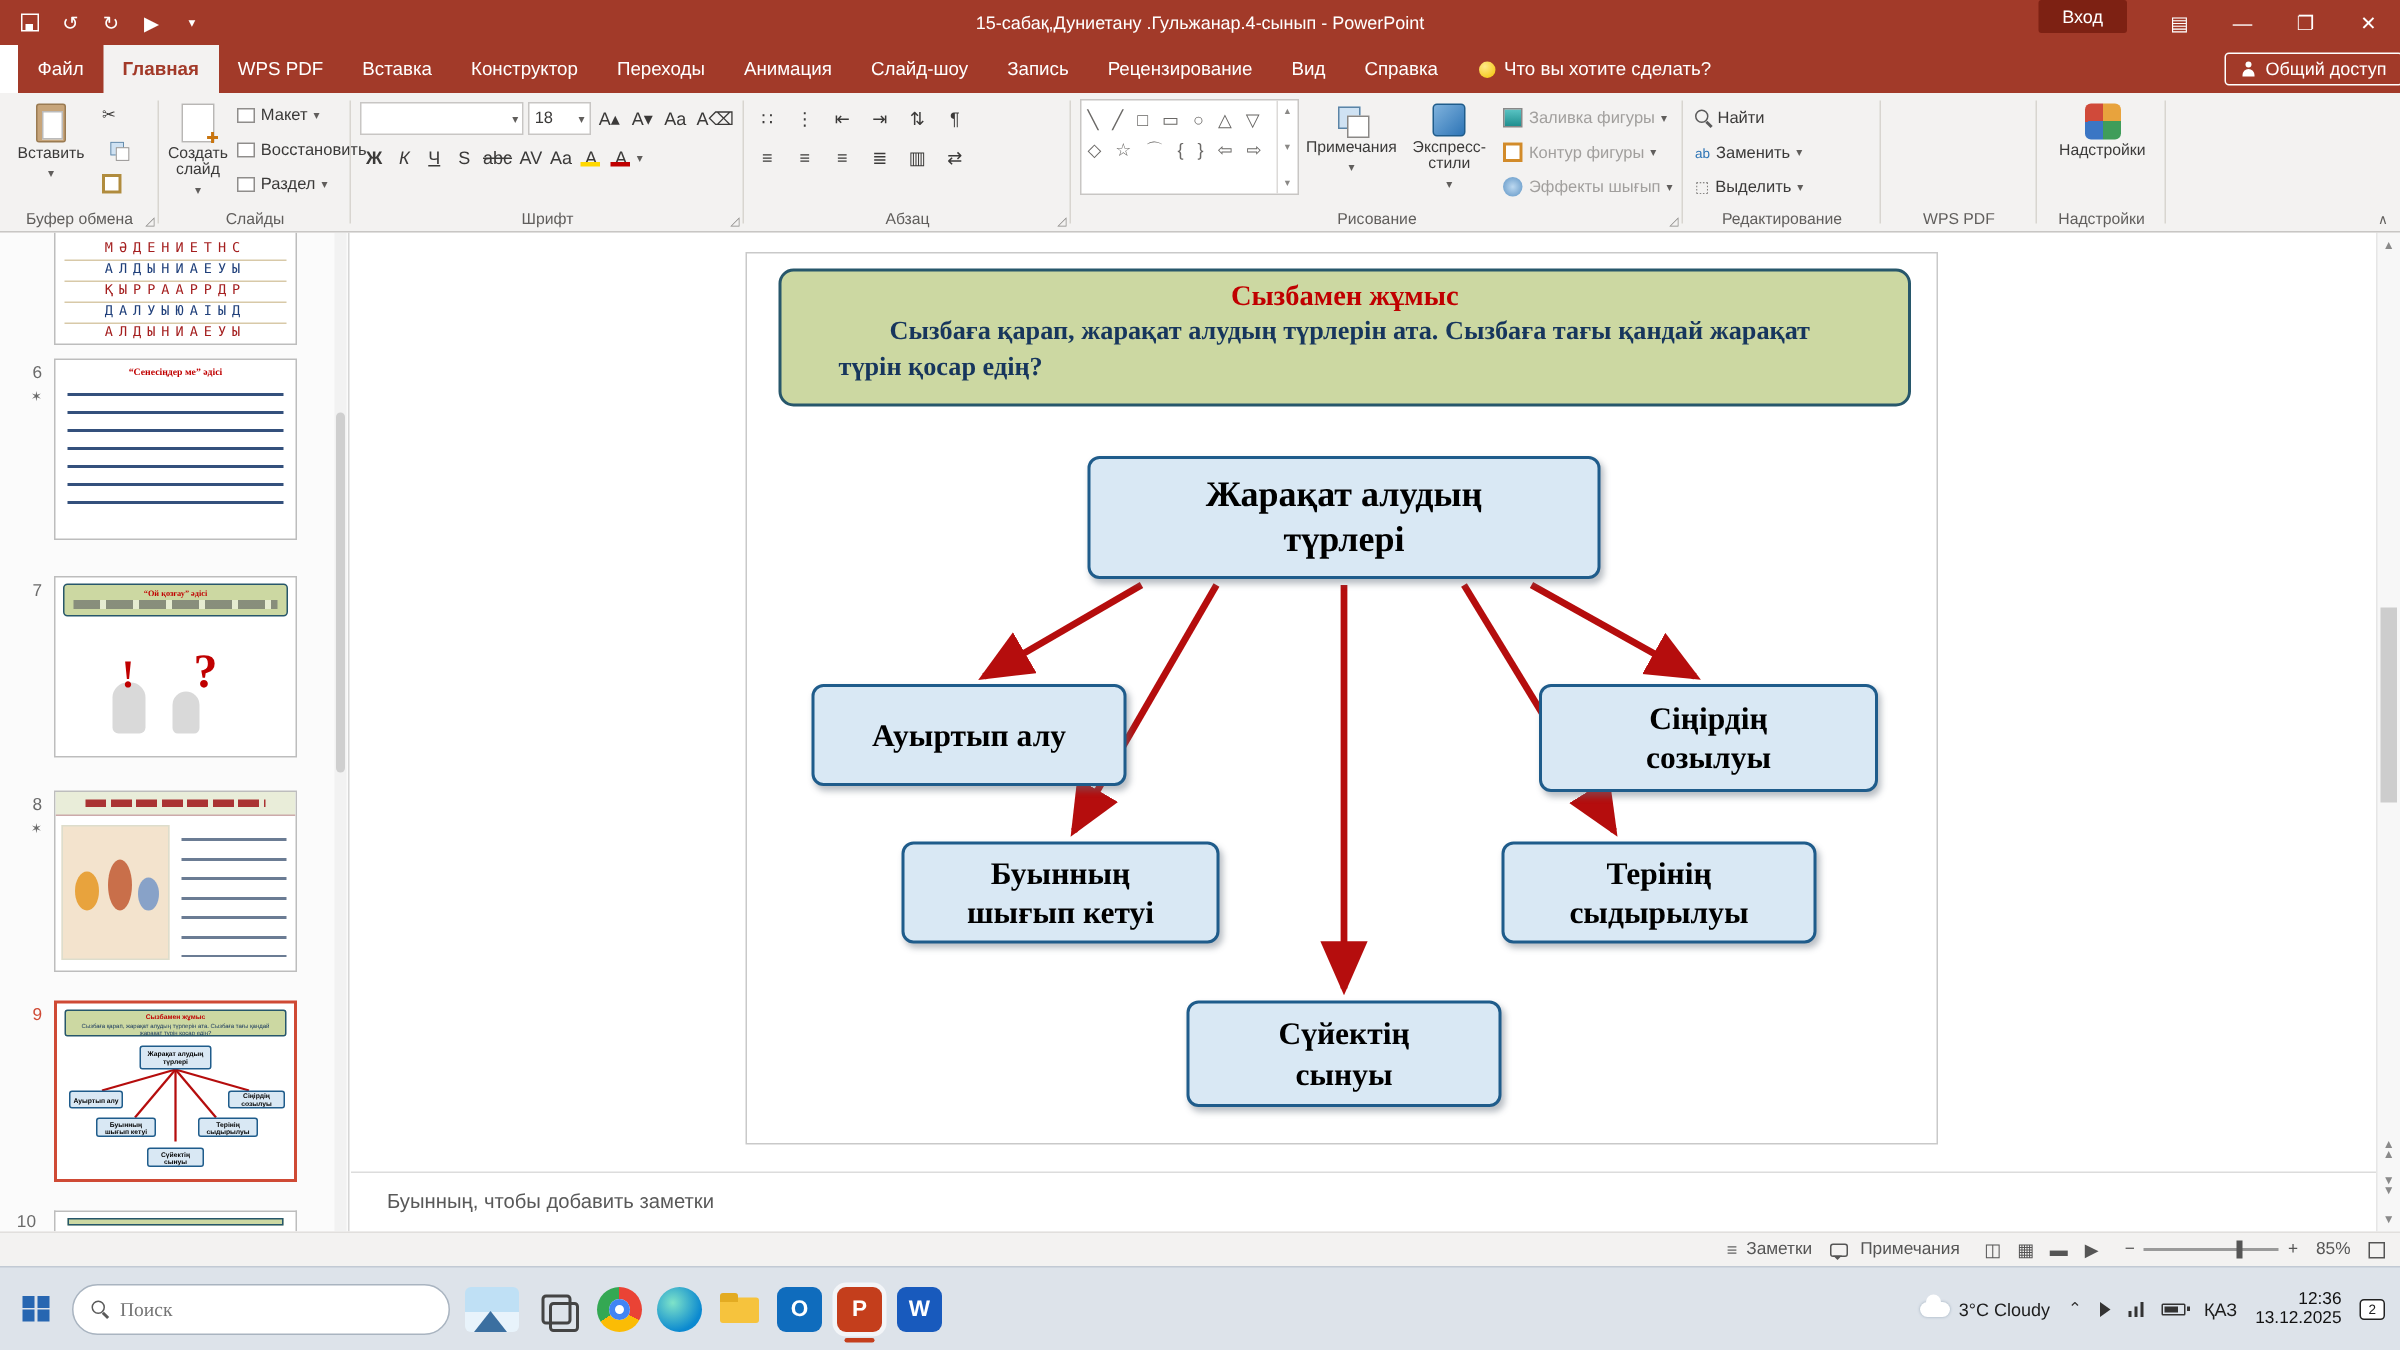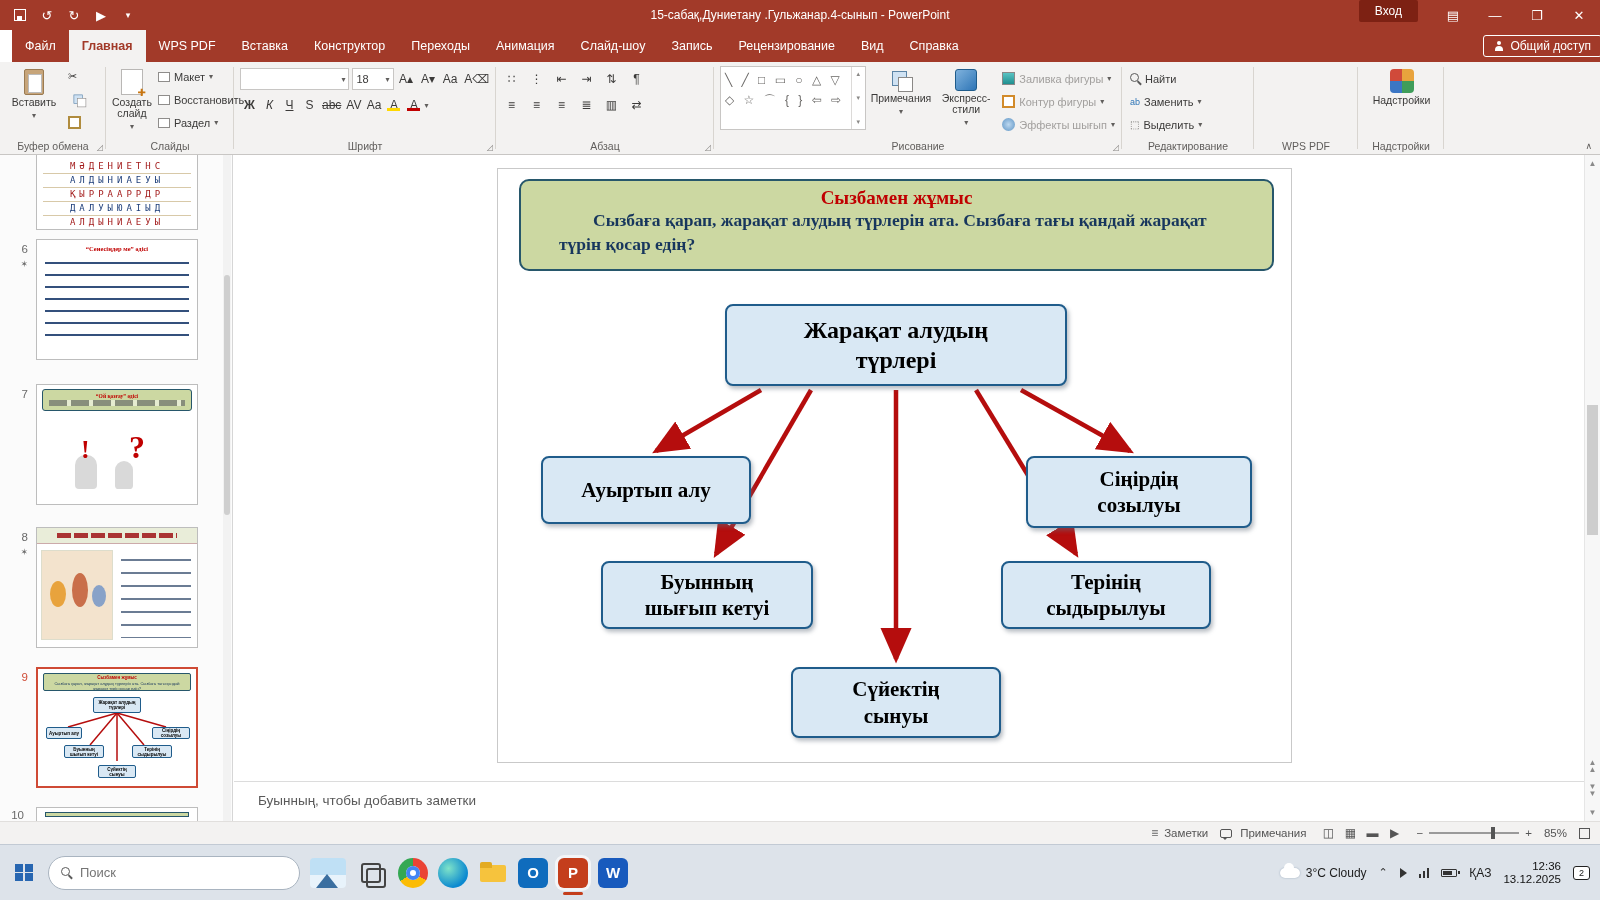--- a/index.html
+++ b/index.html
@@ -155,21 +155,21 @@
   .ztrack{width:90px;height:2px;background:#9a9a9a;position:relative}
   .zthumb{position:absolute;left:62px;top:-5px;width:4px;height:12px;background:#555}
   .fitbox{width:11px;height:11px;border:1.5px solid #555}
 
   
   #taskbar{position:absolute;left:0;top:844px;width:1600px;height:56px;background:#dde3ea;border-top:1px solid #c2cad4;display:flex;align-items:center;z-index:40;color:#1c1c1c}
   .winlogo{width:40px;height:40px;margin-left:4px;display:flex;align-items:center;justify-content:center}
   .winlogo .grid4{display:grid;grid-template-columns:8px 8px;grid-template-rows:8px 8px;gap:1.5px}
   .winlogo .grid4 i{background:#2766b1}
   .tsearch{width:252px;height:34px;background:#fff;border:1px solid #a9b4c0;border-radius:17px;display:flex;align-items:center;gap:8px;padding-left:12px;margin-left:4px}
-  .tsearch input{border:none;outline:none;font-size:13px;width:180px;background:transparent;color:#8b5cf6;font-family:Liberation Sans, sans-serif}
+  .tsearch input{border:none;outline:none;font-size:13px;width:180px;background:transparent;color:#8b5cf6;font-family:Liberation Serif, serif}
   .widgetpic{width:36px;height:30px;border-radius:4px;margin-left:10px;background:linear-gradient(180deg,#bfe0f5 0 55%,#e8f3fb 55% 100%);position:relative;overflow:hidden}
   .widgetpic:after{content:"";position:absolute;left:6px;bottom:0;border-left:11px solid transparent;border-right:11px solid transparent;border-bottom:14px solid #3b6fa0}
   .taskview{width:26px;height:26px;margin-left:12px;position:relative}
   .taskview:before{content:"";position:absolute;left:3px;top:3px;width:16px;height:16px;border:2px solid #444;border-radius:3px;background:#dde3ea}
   .taskview:after{content:"";position:absolute;left:8px;top:8px;width:16px;height:16px;border:2px solid #444;border-radius:3px}
   .apps{display:flex;align-items:center;gap:10px;margin-left:14px}
   .appic{width:30px;height:30px;border-radius:6px;display:flex;align-items:center;justify-content:center;color:#fff;font-weight:bold;font-size:15px;position:relative}
   .ic-chrome{border-radius:50%;background:conic-gradient(#ea4335 0 33%,#fbbc05 0 66%,#34a853 0 100%);position:relative}
   .ic-chrome:after{content:"";position:absolute;left:8px;top:8px;width:14px;height:14px;border-radius:50%;background:#fff;box-shadow:inset 0 0 0 4px #4285f4}
   .ic-edge{border-radius:50%;background:radial-gradient(circle at 35% 35%,#7ee3c9,#0b89d0 70%)}
@@ -224,20 +224,24 @@
   <div class="tab">WPS PDF</div>
   <div class="tab">Вставка</div>
   <div class="tab">Конструктор</div>
   <div class="tab">Переходы</div>
   <div class="tab">Анимация</div>
   <div class="tab">Слайд-шоу</div>
   <div class="tab">Запись</div>
   <div class="tab">Рецензирование</div>
   <div class="tab">Вид</div>
   <div class="tab">Справка</div>
+  <div class="tellme">
+    <span class="bulb"></span>
+    <span>Что вы хотите сделать?</span>
+  </div>
   <div class="share-btn">
     <span class="person"></span>
     <span>Общий доступ</span>
   </div>
 </div>
 
 <div id="ribbon">
 
   <div class="rgroup" style="width:106px">
     <div class="gcontent">

